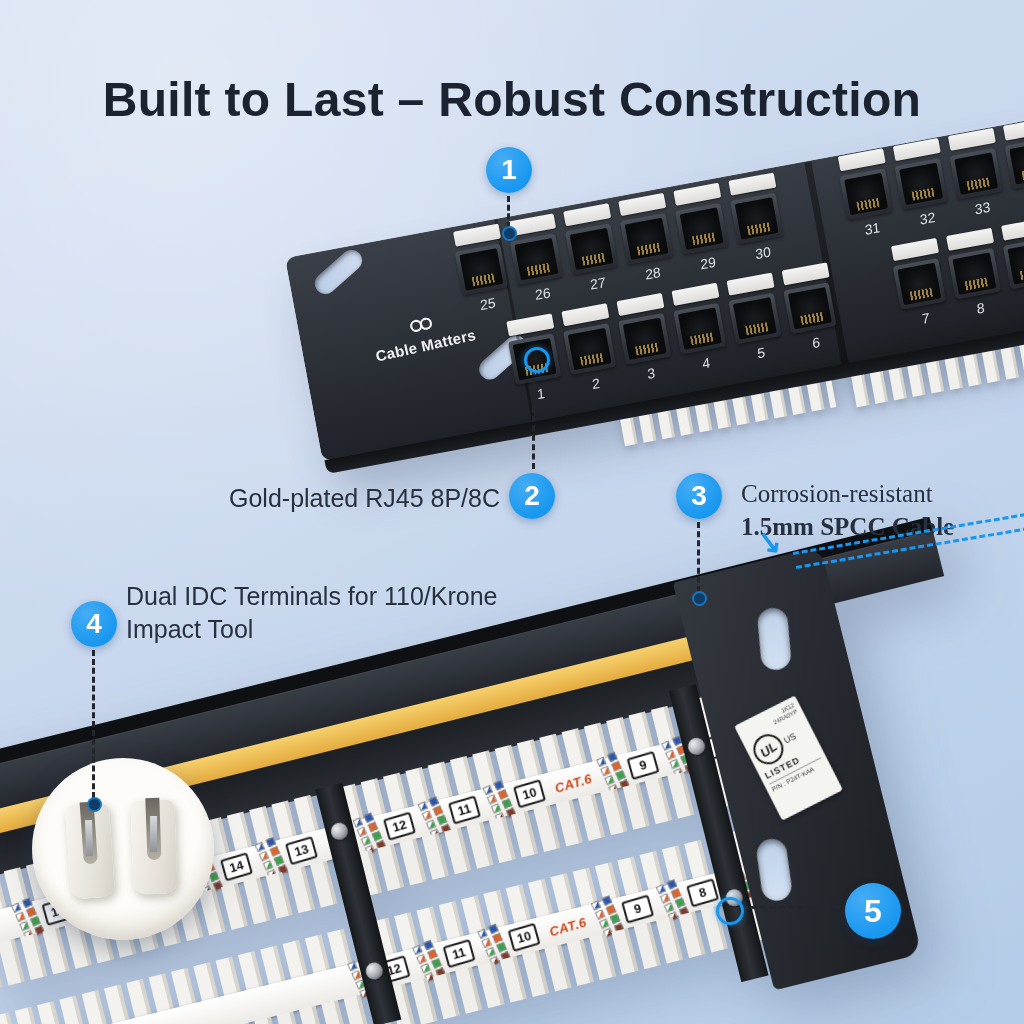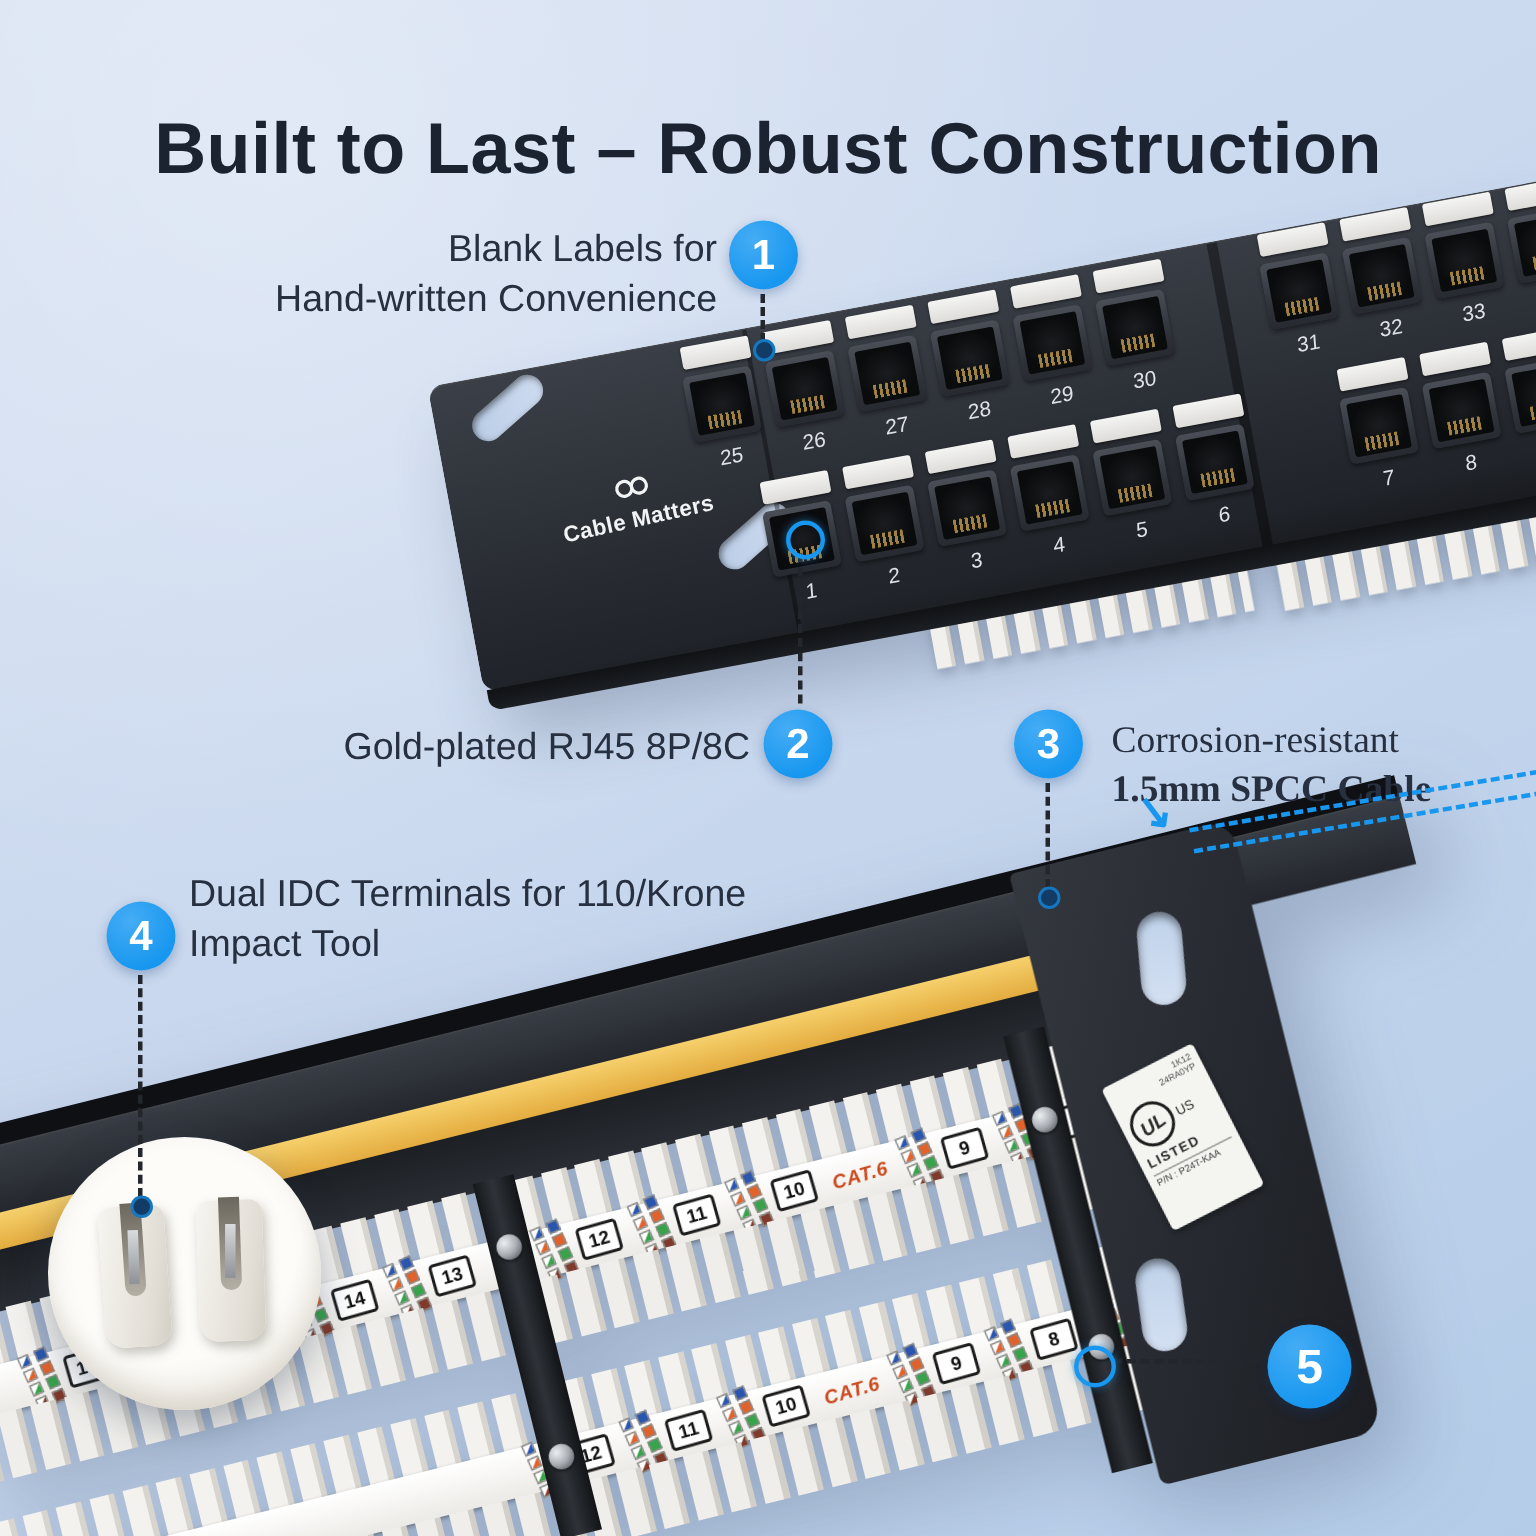--- a/index.html
+++ b/index.html
@@ -572,24 +572,20 @@
         <div class="ul-pn">P/N : P24T-KAA</div>
       </div>
     </div>
   </div>
 
   <div class="mag">
     <div class="prong prong1"></div>
     <div class="prong prong2"></div>
   </div>
 
-  <div class="co-text" style="left:170px;top:150px;width:308px;text-align:right;">
-    <div>Blank Labels for</div>
-    <div>Hand-written Convenience</div>
-  </div>
   <div class="co-circle" style="left:486px;top:147px;">1</div>
   <div class="dash-v" style="left:507px;top:196px;height:32px;"></div>
   <div class="end-dot" style="left:502px;top:226px;"></div>
 
   <div class="hl-ring" style="left:524px;top:347px;width:20px;height:20px;"></div>
   <div class="dash-v" style="left:532px;top:369px;height:100px;"></div>
   <div class="co-text" style="left:205px;top:482px;width:295px;text-align:right;">Gold-plated RJ45 8P/8C</div>
   <div class="co-circle" style="left:509px;top:473px;">2</div>
 
   <div class="co-circle" style="left:676px;top:473px;">3</div>

